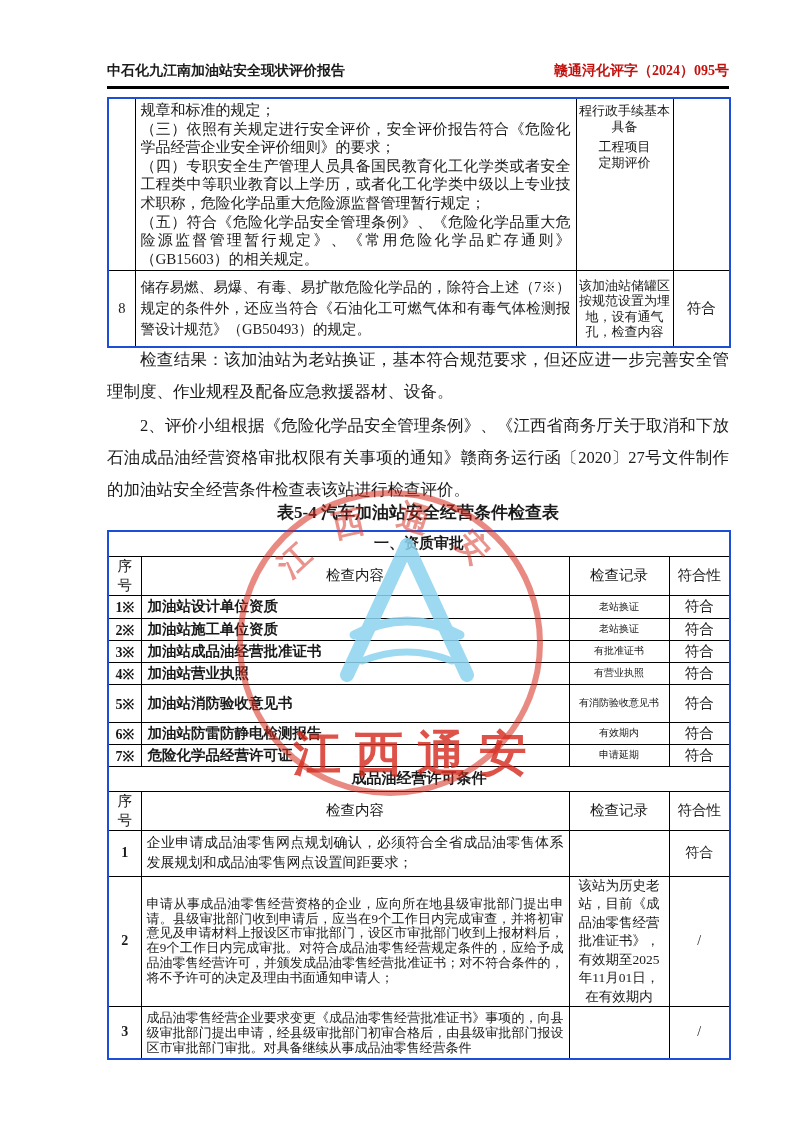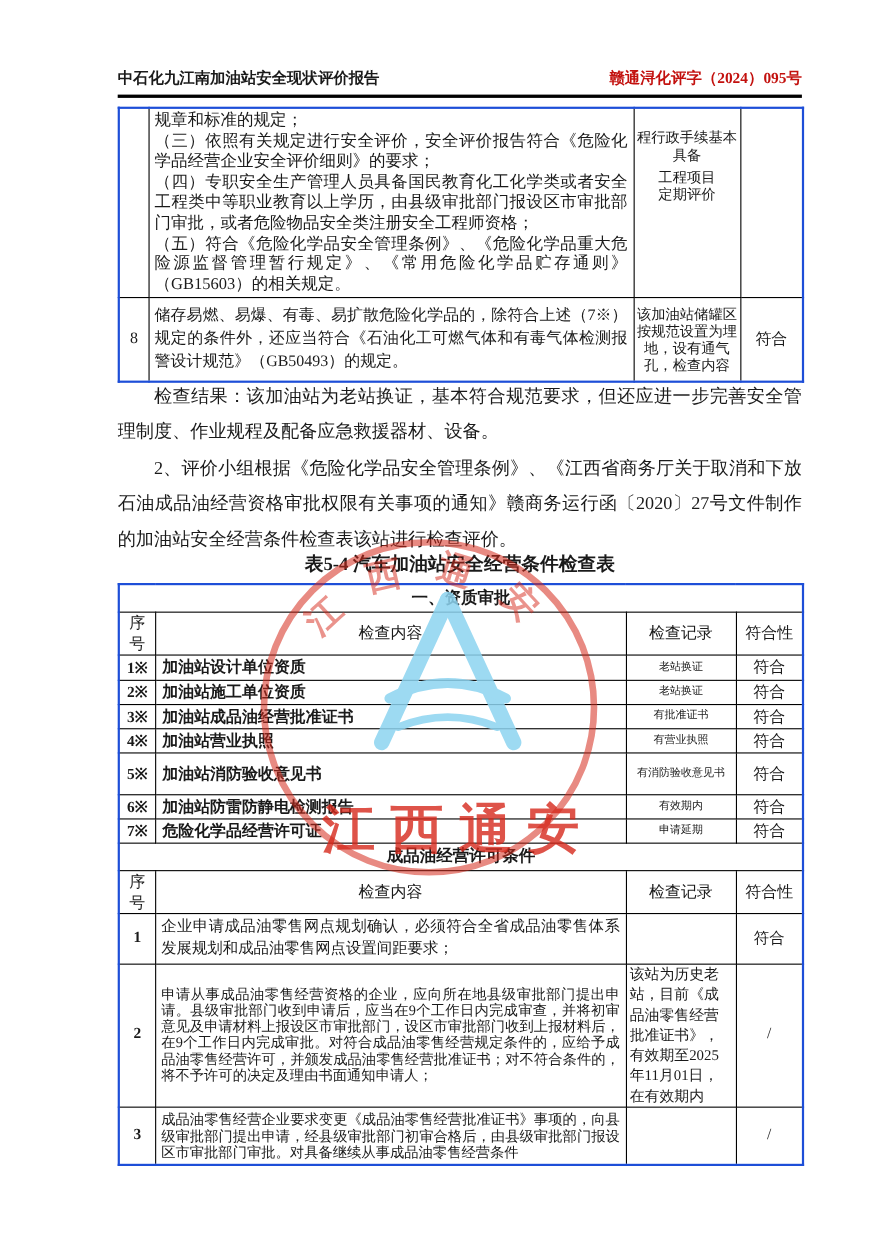--- a/index.html
+++ b/index.html
@@ -16,38 +16,38 @@
   
   table.tbl{position:absolute;border-collapse:collapse;table-layout:fixed;border:2px solid #1d4ed8;}
   table.tbl td,table.tbl th{border:1px solid #000;padding:0 4px;vertical-align:middle;overflow:hidden;font-weight:normal;}
   .c{text-align:center;}
   .bold{font-weight:bold;}
   .vtop{vertical-align:top !important;}
   
   .top-table{top:97px;left:107px;width:622px;font-size:15px;}
   .top-table .cont{line-height:18.6px;text-align:justify;padding:2px 5px;}
   .top-table .rec{font-size:13px;line-height:16px;padding:2px;}
-  .top-table .rec-block{margin-top:16px;}
+  .top-table .rec-block{margin-top:2px;}
   .top-table .rec-block + .rec-block{margin-top:4px;}
   .top-table .row8-cont{line-height:21px;font-size:14.5px;}
   .top-table .row8-rec{font-size:13px;line-height:15.5px;}
   .top-table .seq{font-size:14.5px;}
   .top-table .conf{font-size:14.5px;}
   
   .main-table{top:530px;left:107px;width:622px;font-size:14.5px;}
   .main-table .sect{font-weight:bold;text-align:center;font-size:15px;}
   .main-table th{font-weight:bold;text-align:center;font-size:14.5px;}
   .main-table .qcont{font-weight:bold;padding-left:6px;}
   .main-table .qrec{font-size:10px;line-height:16px;text-align:center;padding:0 2px;}
   .main-table .qconf{text-align:center;}
   .main-table .seq{text-align:center;font-weight:bold;font-size:14px;padding:0 1px;}
   .main-table .lic1{font-size:14px;line-height:20px;text-align:justify;padding:1px 5px;}
   .main-table .lic2{font-size:13px;line-height:14.8px;text-align:justify;padding:1px 5px;}
   .main-table .lic3{font-size:13px;line-height:15px;text-align:justify;padding:1px 5px;}
-  .main-table .lrec{font-size:13.5px;line-height:18.5px;padding:0 3px;margin-top:36px;}
+  .main-table .lrec{font-size:13.5px;line-height:18.5px;text-align:center;padding:0 3px;margin-top:36px;}
   .main-table .lconf{text-align:center;font-size:14px;}
   
   .para{position:absolute;left:107px;width:622px;font-size:16.5px;line-height:32px;text-align:justify;text-indent:2em;margin:0;}
   .p1{top:344px;}
   .p2{top:410px;}
   .tbl-title{position:absolute;top:501px;left:107px;width:622px;text-align:center;font-weight:bold;font-size:17px;}
   
   .footer{position:absolute;top:1038px;left:107px;width:622px;text-align:center;font-size:14px;}
   
   .wm{position:absolute;pointer-events:none;z-index:10;}
@@ -76,21 +76,21 @@
         <col style="width:441px">
         <col style="width:97px">
         <col style="width:57px">
       </colgroup>
     <tbody>
       <tr style="height:168px">
         <td class="seq c bold"></td>
         <td class="cont vtop">
           <div>规章和标准的规定；</div>
           <div>（三）依照有关规定进行安全评价，安全评价报告符合《危险化学品经营企业安全评价细则》的要求；</div>
-          <div>（四）专职安全生产管理人员具备国民教育化工化学类或者安全工程类中等职业教育以上学历，由县级审批部门报设区市审批部门审批，或者危险物品安全类注册安全工程师资格；</div>
+          <div>（四）专职安全生产管理人员具备国民教育化工化学类或者安全工程类中等职业教育以上学历，或者化工化学类中级以上专业技术职称，危险化学品重大危险源监督管理暂行规定；</div>
           <div>（五）符合《危险化学品安全管理条例》、《危险化学品重大危险源监督管理暂行规定》、《常用危险化学品贮存通则》（GB15603）的相关规定。</div>
         </td>
         <td class="rec vtop c">
           <div class="rec-block">
             <div>程行政手续基本</div>
             <div>具备</div>
           </div>
           <div class="rec-block">
             <div>工程项目</div>
             <div>定期评价</div>

